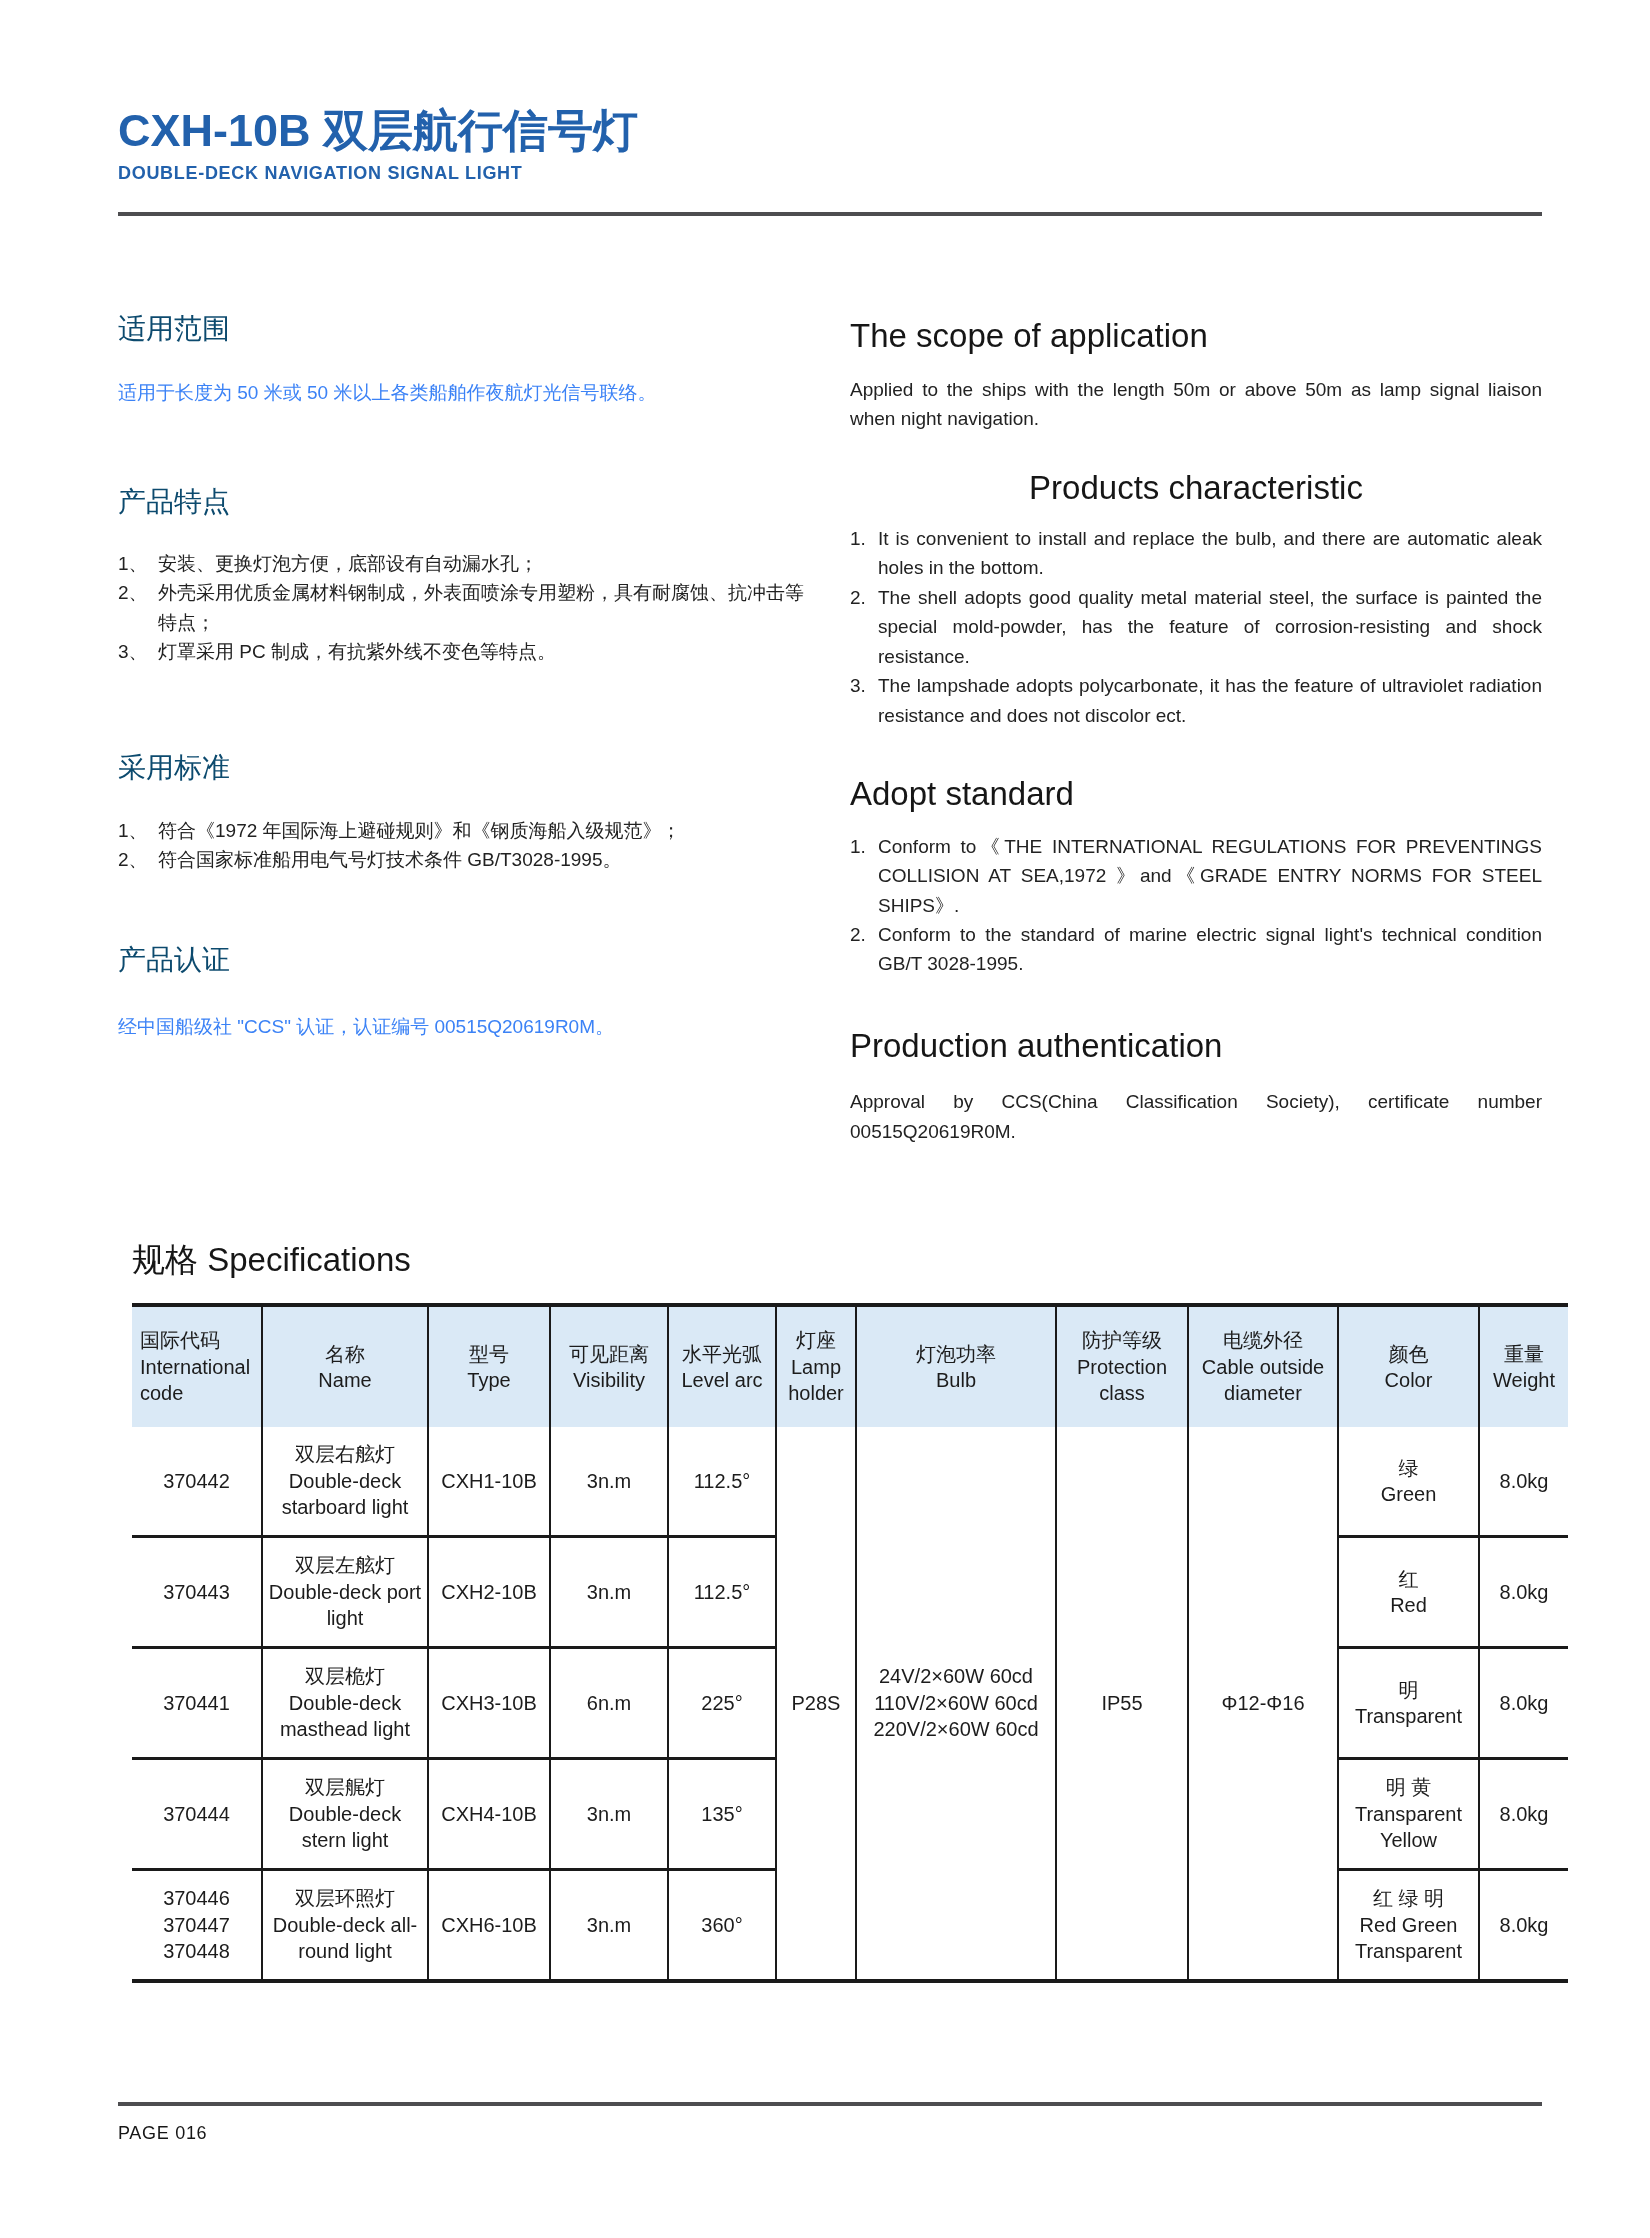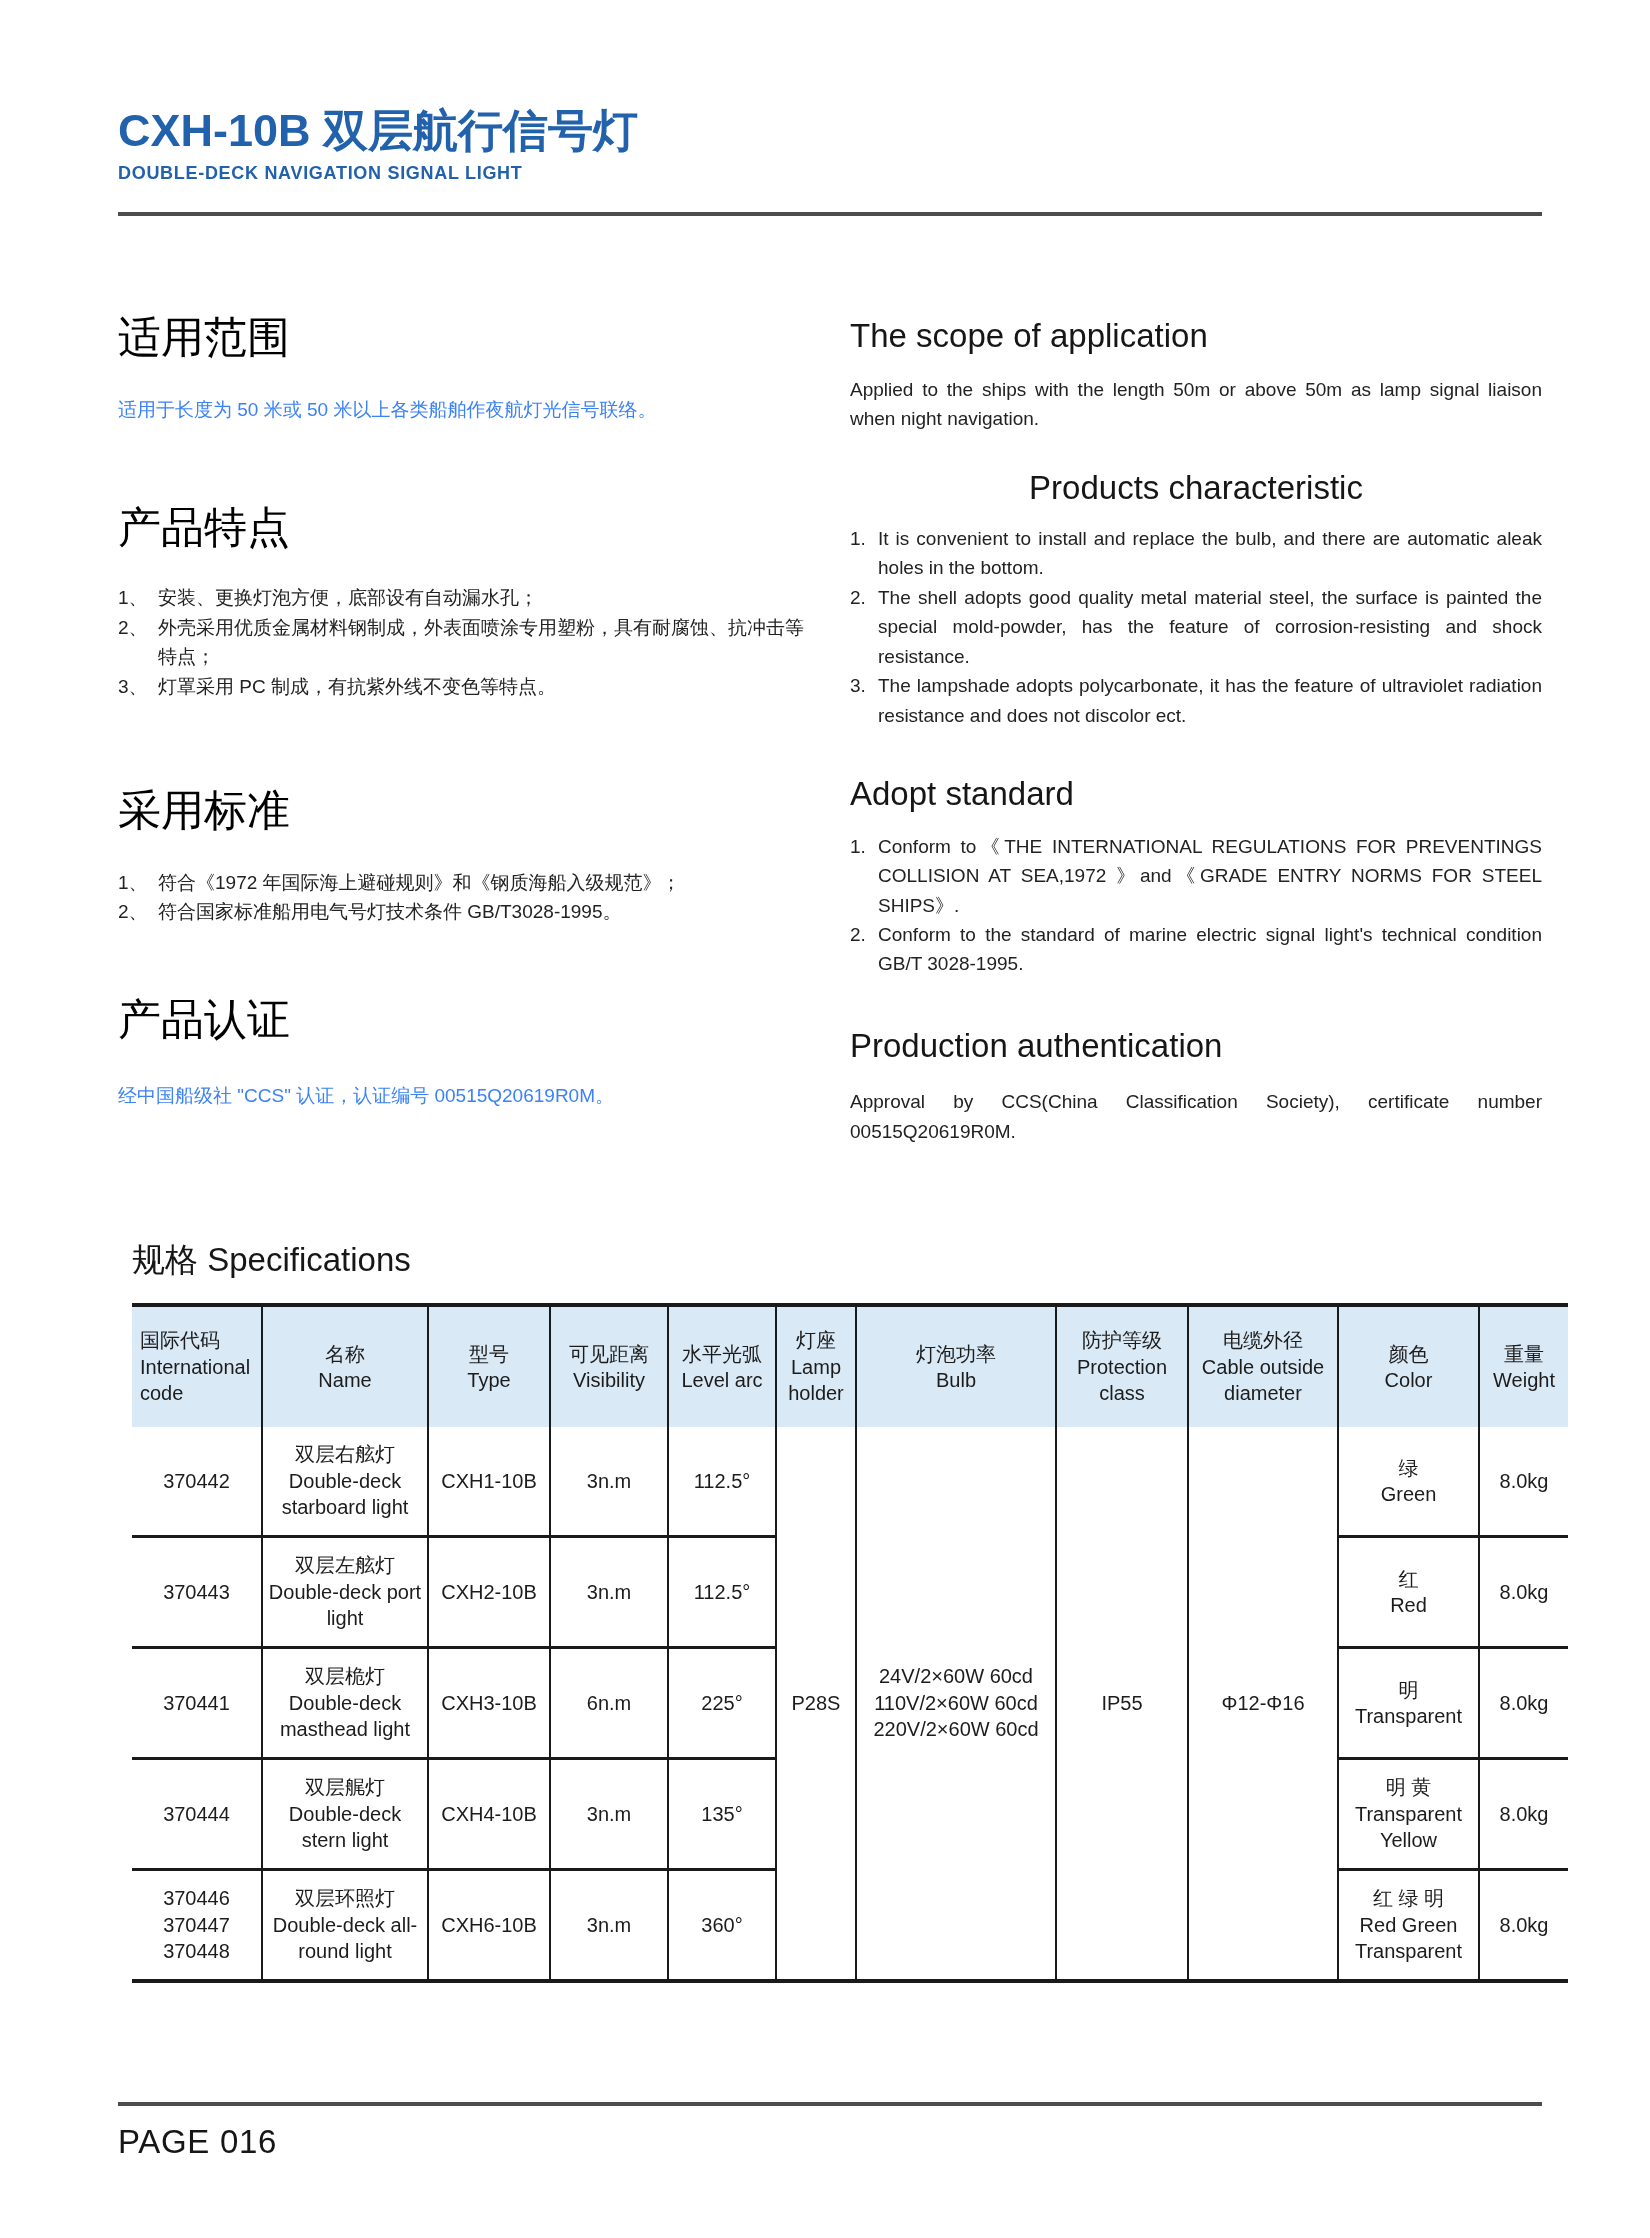--- a/index.html
+++ b/index.html
@@ -22,21 +22,21 @@
     margin-top:6.7px; letter-spacing:0.7px;
   }
   .title-rule {
     margin-top:28px; height:4px; background:#4d4d50; border:0;
   }
   
   .cols { position:absolute; top:313px; left:118px; right:108px; display:flex; }
   .col-left  { width:700px; flex:0 0 auto; }
   .col-gap   { width:32px; flex:0 0 auto; }
   .col-right { flex:1 1 auto; }
-  .h-zh { font-size:43px; font-weight:400; color:#000000; line-height:1.15; }
+  .h-zh { font-size:28px; font-weight:400; color:#0c4a6e; line-height:1.15; }
   .h-en { font-size:33px; font-weight:400; color:#161616; line-height:1.15; }
   .body-zh { font-size:19px; line-height:1.55; color:#3b82f6; }
   .body-en { font-size:19px; line-height:1.55; color:#222; text-align:justify; }
   .list { }
   .li { display:flex; font-size:19px; line-height:1.55; color:#222; }
   .li .num-zh { flex:0 0 40px; }
   .li .num-en { flex:0 0 28px; }
   .li .txt { flex:1 1 auto; }
   .li .txt-j { flex:1 1 auto; text-align:justify; }
   
@@ -75,21 +75,21 @@
   table.spec th { background:#DAE9F6; height:112px; }
   table.spec td { height:100px; }
   table.spec th:not(:first-child), table.spec td:not(:first-child) {
     border-left:2px solid #1a1a1a;
   }
   table.spec tbody tr:not(:first-child) td { border-top:3.3px solid #1a1a1a; }
   table.spec th.left { text-align:left; padding-left:8px; }
   .cellline { display:block; }
   
   .footer-rule { position:absolute; top:2102px; left:118px; right:108px; height:4px; background:#4d4d50; }
-  .footer-text { position:absolute; top:2123px; left:118px; font-size:33px; color:#161616; letter-spacing:0.7px; }
+  .footer-text { position:absolute; top:2123px; left:118px; font-size:18px; color:#161616; letter-spacing:0.7px; }
 </style>
 </head>
 <body>
 
 <div class="page">
 
   <div class="doc-header">
     <div class="doc-title">CXH-10B 双层航行信号灯</div>
     <div class="doc-subtitle">DOUBLE-DECK NAVIGATION SIGNAL LIGHT</div>
     <div class="title-rule"></div>

